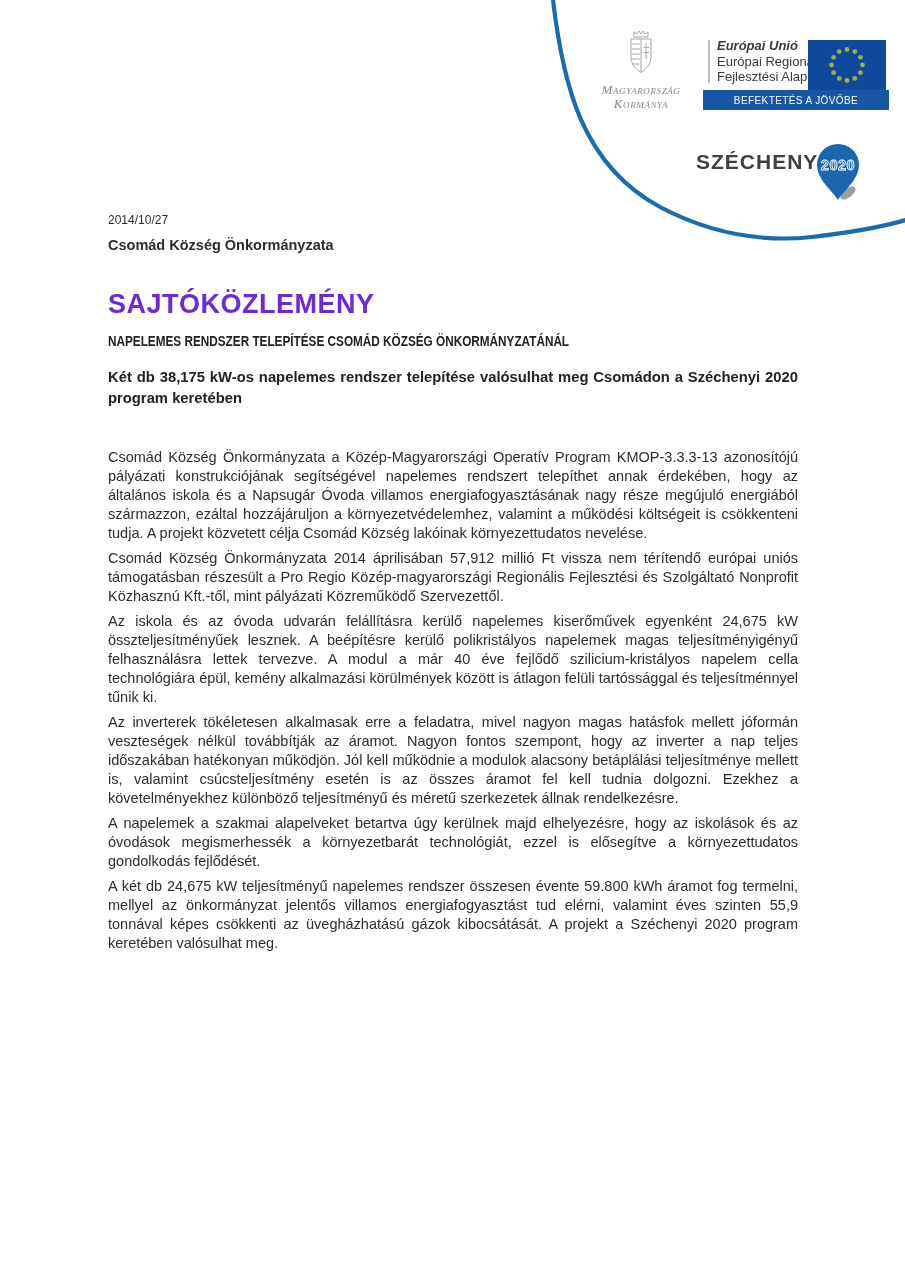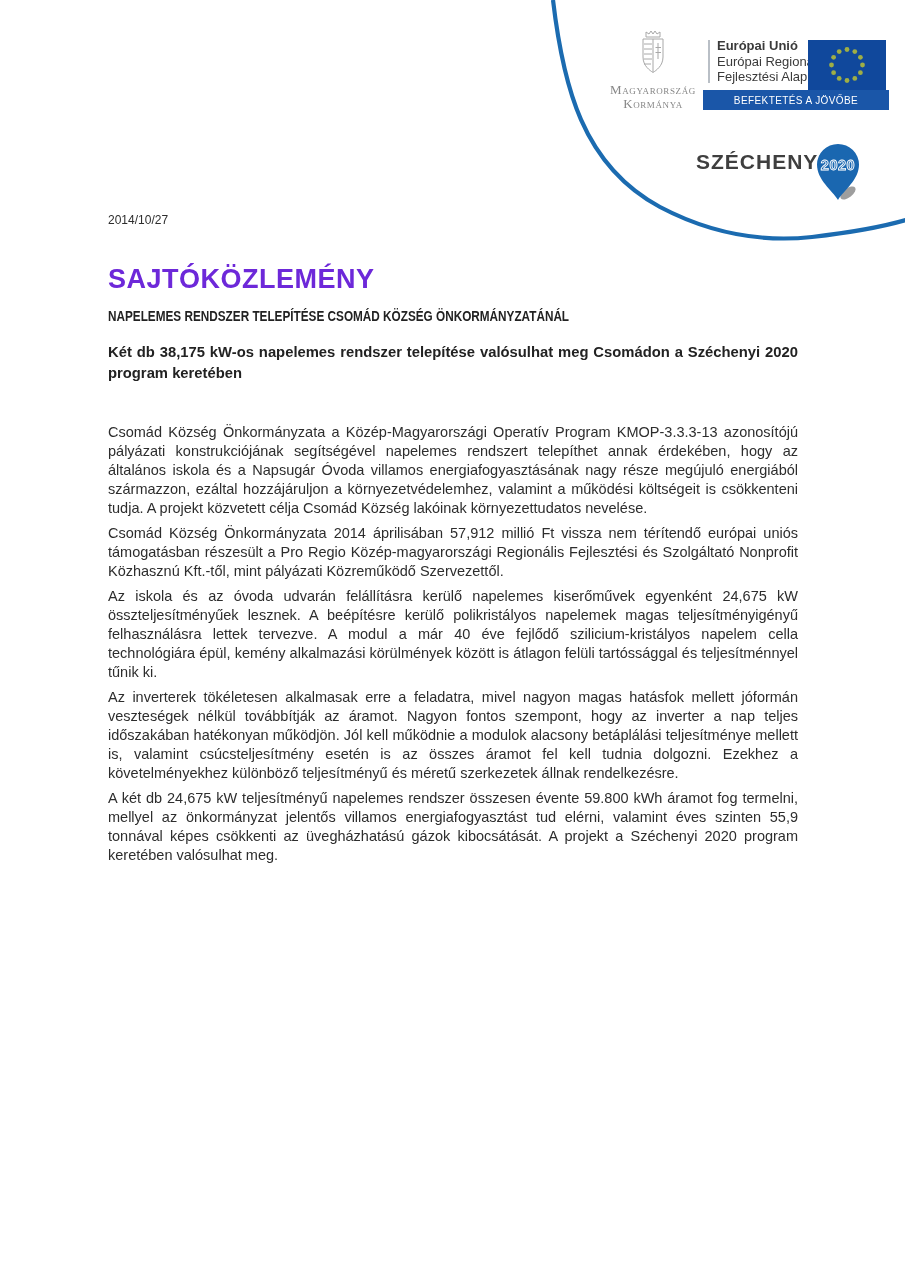--- a/index.html
+++ b/index.html
@@ -6,31 +6,31 @@
   html,body { margin:0; padding:0; background:#ffffff; }
   .page {
     position:relative; width:905px; height:1280px; margin:0 auto;
     background:#ffffff; overflow:hidden;
     font-family:"Liberation Sans", sans-serif; color:#2d2d2d;
   }
 
   
   .curve-svg { position:absolute; top:0; left:0; pointer-events:none; }
 
-  .gov-logo { position:absolute; left:588px; top:27px; width:130px; text-align:center; }
+  .gov-logo { position:absolute; left:576px; top:27px; width:130px; text-align:center;font-style:italic; }
   .gov-arms { display:block; margin:0 auto 4px auto; }
   .gov-name {
     font-family:"Liberation Serif", serif; font-variant:small-caps;
     font-size:13px; line-height:14px; letter-spacing:0.6px; color:#878787;
   }
 
   .eu-divider { position:absolute; left:708px; top:40px; width:2px; height:43px; background:#b9bfc6; }
 
   .eu-text { position:absolute; left:717px; top:38px; font-size:13px; line-height:15.5px; color:#3a3a3a; }
-  .eu-text .bold-line { font-weight:bold; }
+  .eu-text .bold-line { font-weight:bold;font-style:italic; }
 
   .eu-flag { position:absolute; left:808px; top:40px; width:78px; height:50px; background:#10489c; }
 
   .invest-banner {
     position:absolute; left:703px; top:90px; width:186px; height:20px;
     background:#1a56a8; color:#ffffff; font-weight:normal; font-size:10px;
     letter-spacing:0.4px; display:flex; align-items:center; justify-content:center;
     white-space:nowrap;
   }
 
@@ -125,29 +125,31 @@
     <span class="szechenyi-text">SZÉCHENYI</span>
   </div>
   <svg class="szechenyi-pin" width="46" height="62" viewBox="0 0 46 62">
     <ellipse cx="33" cy="51" rx="9" ry="4.5" transform="rotate(-38 33 51)" fill="#9e9e9e"></ellipse>
     <path d="M23,58 C17,48 2,38 2,22.5 A21,20.5 0 1 1 44,22.5 C44,38 29,48 23,58 Z" fill="#1a67b0"></path>
     <text x="23" y="28" text-anchor="middle" font-family="Liberation Sans, sans-serif" font-size="14.5" font-weight="bold" letter-spacing="0.5" fill="none" stroke="#ffffff" stroke-width="0.9">2020</text>
   </svg>
 
   <div class="content">
     <p class="doc-date">2014/10/27</p>
+    <p class="doc-org">Csomád Község Önkormányzata</p>
 
     <h1 class="doc-title">SAJTÓKÖZLEMÉNY</h1>
 
     <h2 class="doc-subtitle">NAPELEMES RENDSZER TELEPÍTÉSE CSOMÁD KÖZSÉG ÖNKORMÁNYZATÁNÁL</h2>
 
     <p class="doc-lead">Két db 38,175 kW-os napelemes rendszer telepítése valósulhat meg Csomádon a Széchenyi 2020 program keretében</p>
 
     <div class="doc-paragraphs">
       <p>Csomád Község Önkormányzata a Közép-Magyarországi Operatív Program KMOP-3.3.3-13 azonosítójú pályázati konstrukciójának segítségével napelemes rendszert telepíthet annak érdekében, hogy az általános iskola és a Napsugár Óvoda villamos energiafogyasztásának nagy része megújuló energiából származzon, ezáltal hozzájáruljon a környezetvédelemhez, valamint a működési költségeit is csökkenteni tudja. A projekt közvetett célja Csomád Község lakóinak környezettudatos nevelése.</p>
       <p>Csomád Község Önkormányzata 2014 áprilisában 57,912 millió Ft vissza nem térítendő európai uniós támogatásban részesült a Pro Regio Közép-magyarországi Regionális Fejlesztési és Szolgáltató Nonprofit Közhasznú Kft.-től, mint pályázati Közreműködő Szervezettől.</p>
       <p>Az iskola és az óvoda udvarán felállításra kerülő napelemes kiserőművek egyenként 24,675 kW összteljesítményűek lesznek. A beépítésre kerülő polikristályos napelemek magas teljesítményigényű felhasználásra lettek tervezve. A modul a már 40 éve fejlődő szilicium-kristályos napelem cella technológiára épül, kemény alkalmazási körülmények között is átlagon felüli tartóssággal és teljesítménnyel tűnik ki.</p>
       <p>Az inverterek tökéletesen alkalmasak erre a feladatra, mivel nagyon magas hatásfok mellett jóformán veszteségek nélkül továbbítják az áramot. Nagyon fontos szempont, hogy az inverter a nap teljes időszakában hatékonyan működjön. Jól kell működnie a modulok alacsony betáplálási teljesítménye mellett is, valamint csúcsteljesítmény esetén is az összes áramot fel kell tudnia dolgozni. Ezekhez a követelményekhez különböző teljesítményű és méretű szerkezetek állnak rendelkezésre.</p>
+      <p>A napelemek a szakmai alapelveket betartva úgy kerülnek majd elhelyezésre, hogy az iskolások és az óvodások megismerhessék a környezetbarát technológiát, ezzel is elősegítve a környezettudatos gondolkodás fejlődését.</p>
       <p>A két db 24,675 kW teljesítményű napelemes rendszer összesen évente 59.800 kWh áramot fog termelni, mellyel az önkormányzat jelentős villamos energiafogyasztást tud elérni, valamint éves szinten 55,9 tonnával képes csökkenti az üvegházhatású gázok kibocsátását. A projekt a Széchenyi 2020 program keretében valósulhat meg.</p>
     </div>
   </div>
 
 </div>
 
 </body></html>

